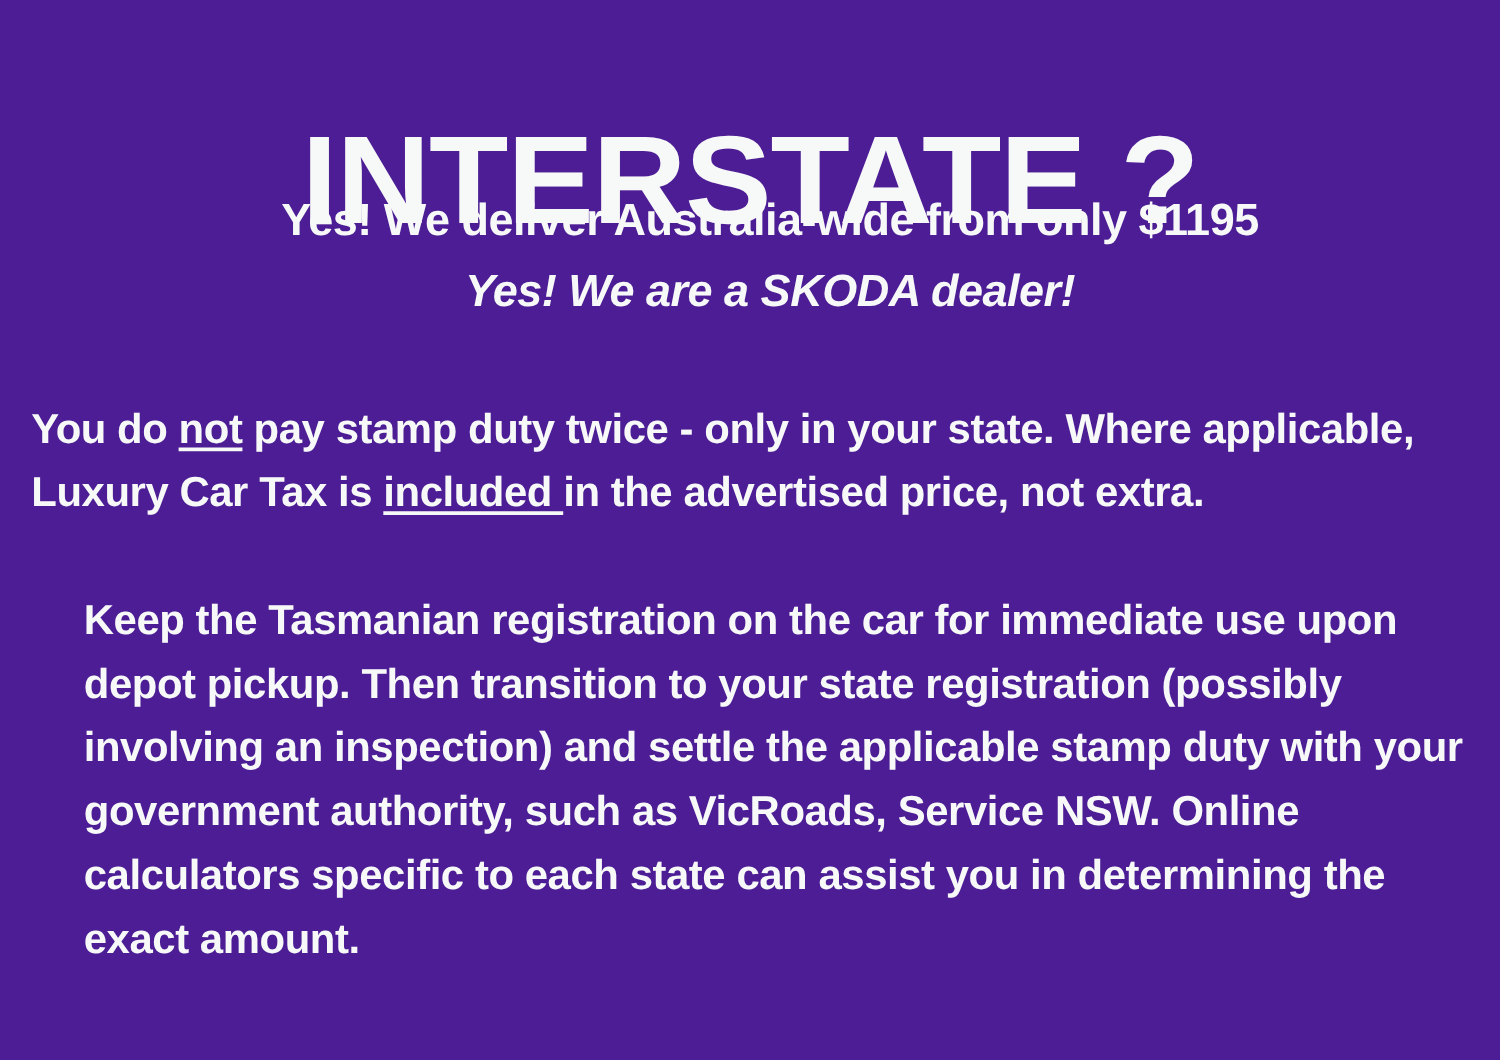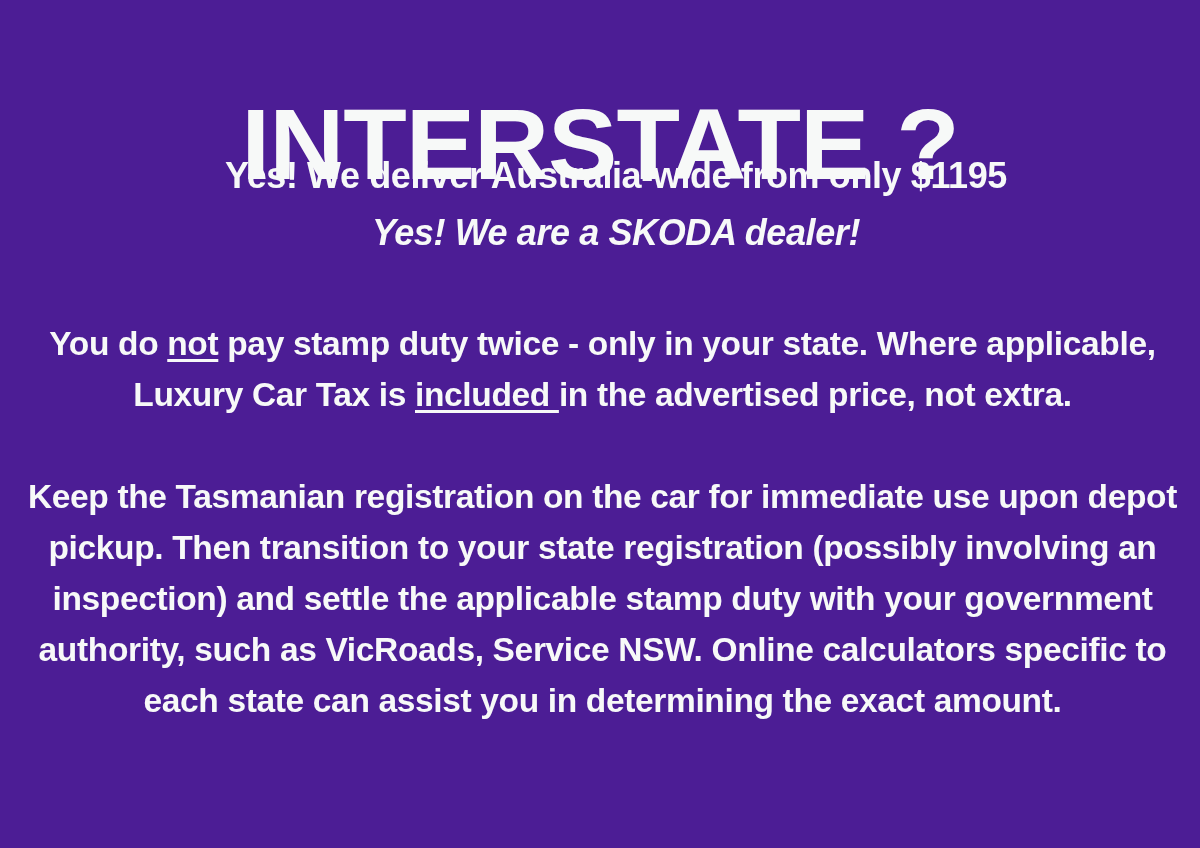--- a/index.html
+++ b/index.html
@@ -69,25 +69,25 @@
     font-family: "Liberation Sans", sans-serif;
     font-weight: bold;
     font-size: 33.5px;
     line-height: 51px;
     letter-spacing: -0.35px;
     color: #f7f9f8;
   }
 
   .para {
     margin: 0;
-    text-align: center;
   }
 
   .para + .para {
     margin-top: 51px;
+    margin-left: 42px;
   }
 
   .u {
     text-decoration: underline;
     text-decoration-thickness: 3px;
     text-underline-offset: 4px;
   }
 </style>
 </head>
 <body>

